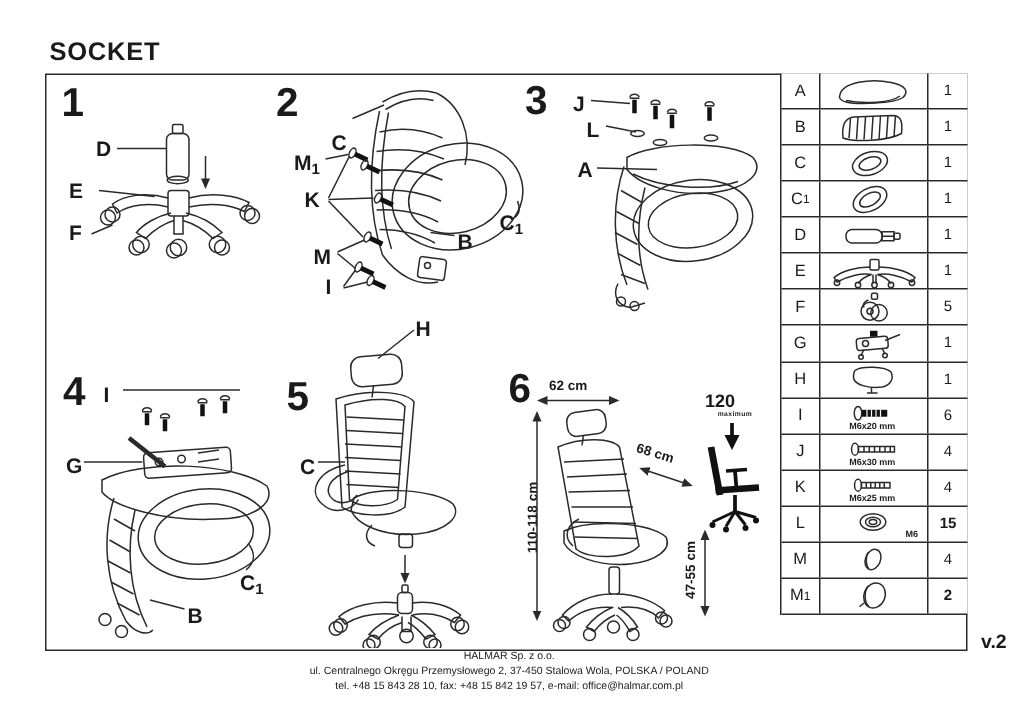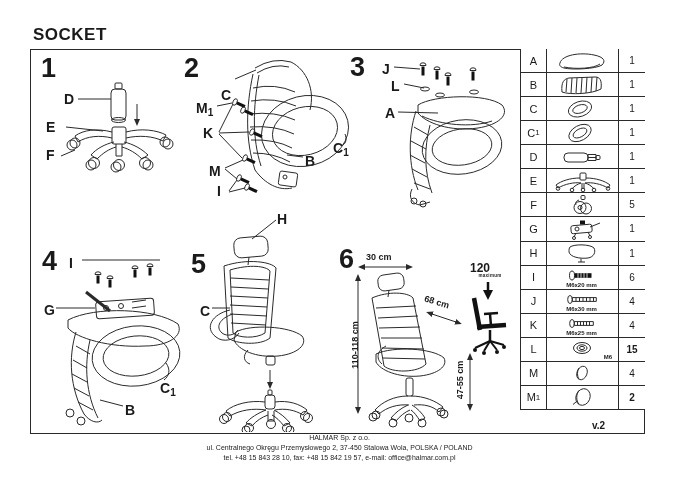--- a/index.html
+++ b/index.html
@@ -36,21 +36,21 @@
   .tc-letter{width:25px;border-right:1px solid #2a2a2a;display:flex;align-items:center;justify-content:center;
              font-size:11px;}
   .tc-letter sub{font-size:8px;vertical-align:-2px;}
   .tc-icon{flex:1;border-right:1px solid #2a2a2a;position:relative;display:flex;align-items:center;justify-content:center;}
   .tc-icon.screw{align-items:flex-start;padding-top:3px;}
   .tc-qty{width:26px;display:flex;align-items:center;justify-content:center;font-size:10px;}
   .tc-qty.b{font-weight:bold;}
   .size-lbl{position:absolute;bottom:1px;left:0;right:2px;text-align:center;font-size:6px;font-weight:bold;}
   .size-lbl.m6{text-align:right;right:6px;}
 
-  .version{left:592px;top:420px;font-size:10px;font-weight:bold;}
+  .version{left:654px;top:420px;font-size:13px;font-weight:bold;}
 
   
   .footer{left:0;top:433px;width:679px;text-align:center;font-size:7px;line-height:10px;color:#222;}
 </style>
 </head>
 <body>
 
 <div class="abs title">SOCKET</div>
 <div class="abs frame"></div>
 
@@ -288,21 +288,21 @@
   <circle class="line" cx="115" cy="204" r="4.5"></circle>
     <circle class="line" cx="118" cy="206" r="4.5"></circle>
   <circle class="line" cx="59" cy="216" r="4.5"></circle>
     <circle class="line" cx="56" cy="218" r="4"></circle>
   <circle class="line" cx="97" cy="216" r="4.5"></circle>
     <circle class="line" cx="100" cy="218" r="4"></circle>
   <circle class="line" cx="81" cy="212" r="4.5"></circle>
 </svg>
 
 <div class="abs step-num" style="left:339px;top:246px;">6</div>
-<div class="abs dim" style="left:366px;top:252px;">30 cm</div>
+<div class="abs dim" style="left:366px;top:252px;">62 cm</div>
 <div class="abs dim rot-90" style="left:325px;top:340px;width:60px;">110-118 cm</div>
 <div class="abs dim" style="left:424px;top:297px;transform:rotate(17deg);">68 cm</div>
 <div class="abs dim rot-90" style="left:432px;top:375px;width:56px;">47-55 cm</div>
 <div class="abs maxload" style="left:470px;top:259px;width:40px;">
   <span class="big">120</span><span class="unit">kg</span>
   <span class="cap">maximum</span>
 </div>
 <svg class="abs" style="left:338px;top:246px;" width="180" height="186" viewBox="0 0 180 186">
   <defs>
     <marker id="ah-s" markerWidth="8" markerHeight="8" refX="4" refY="4" orient="auto">

